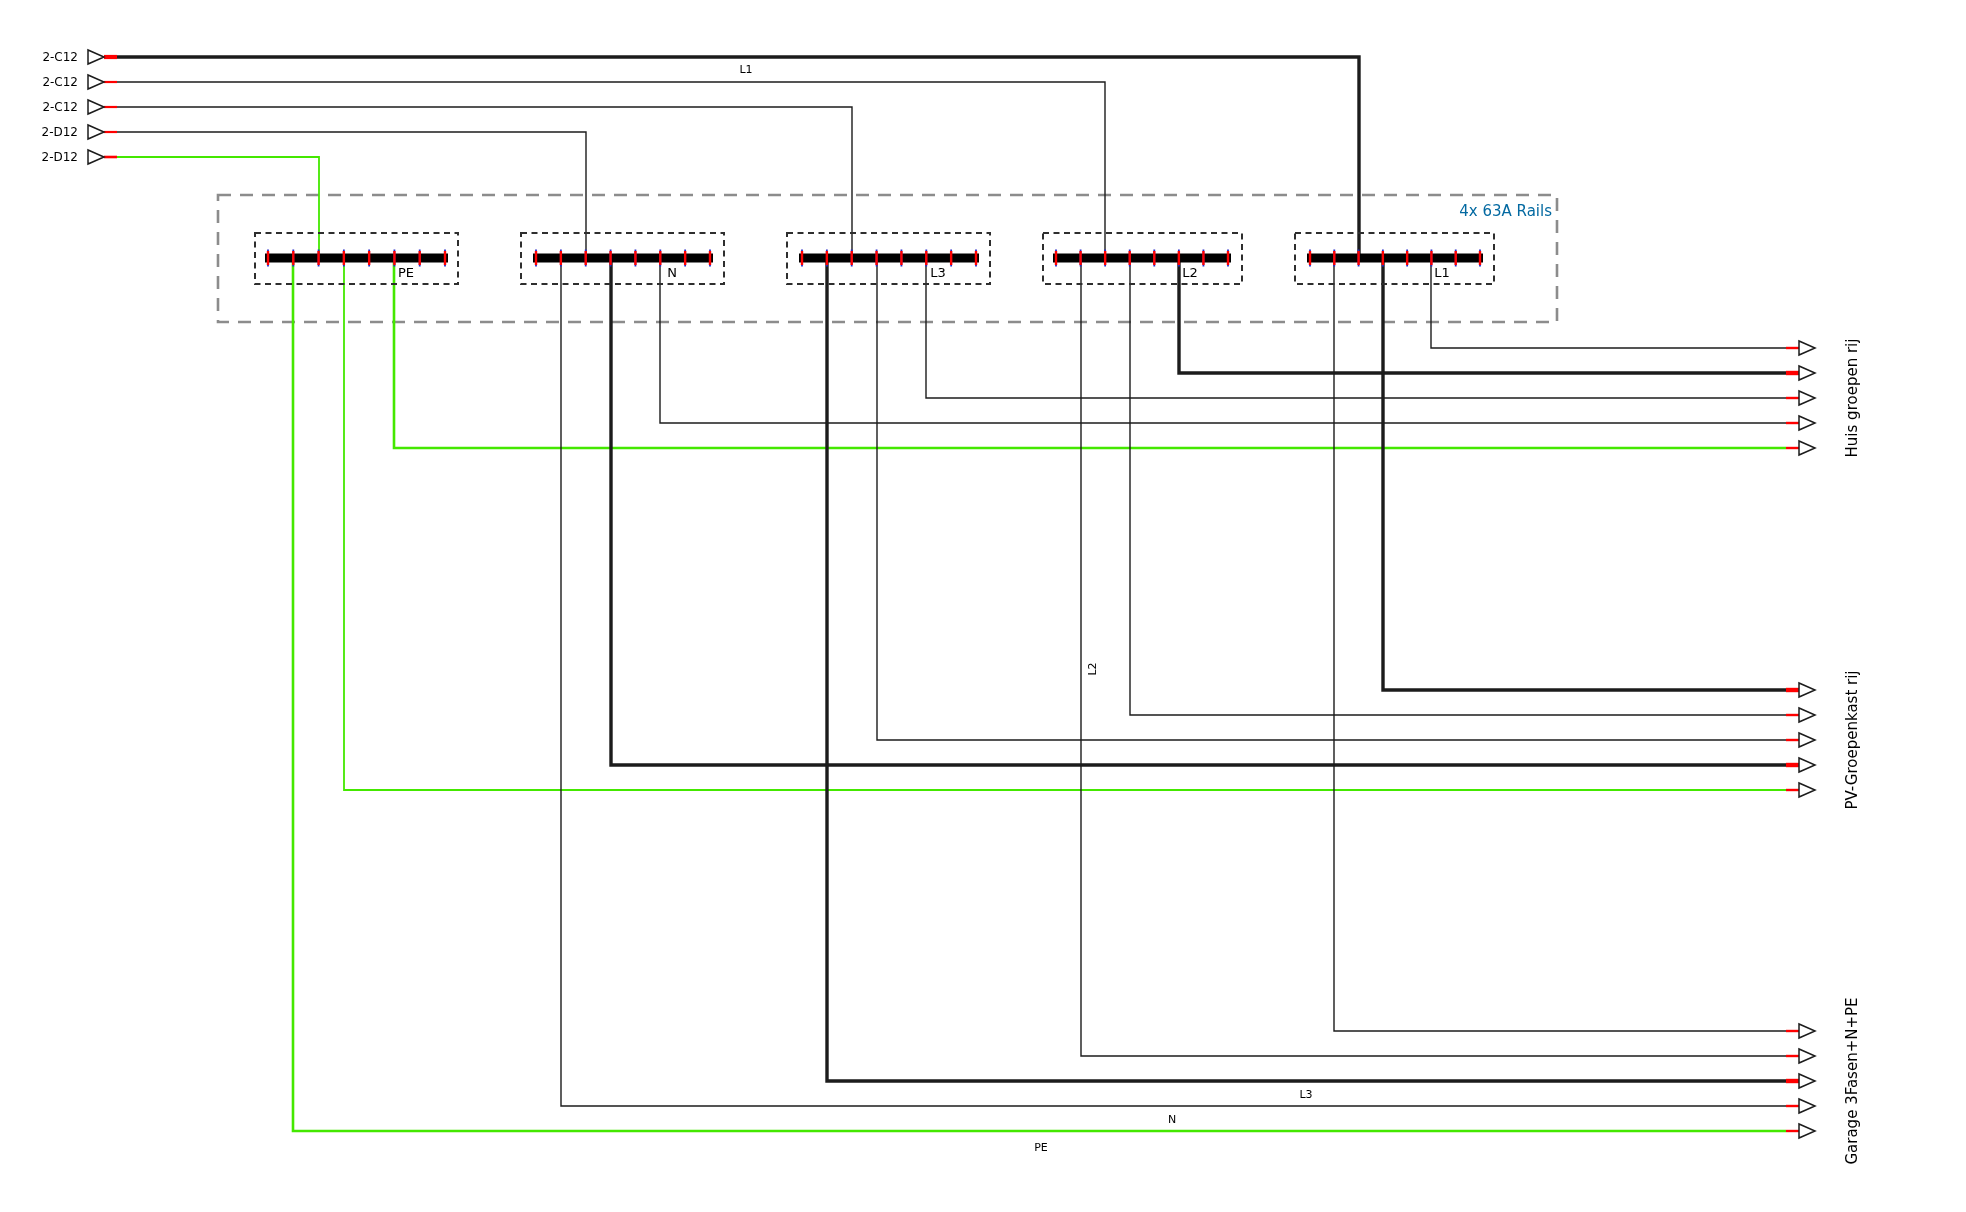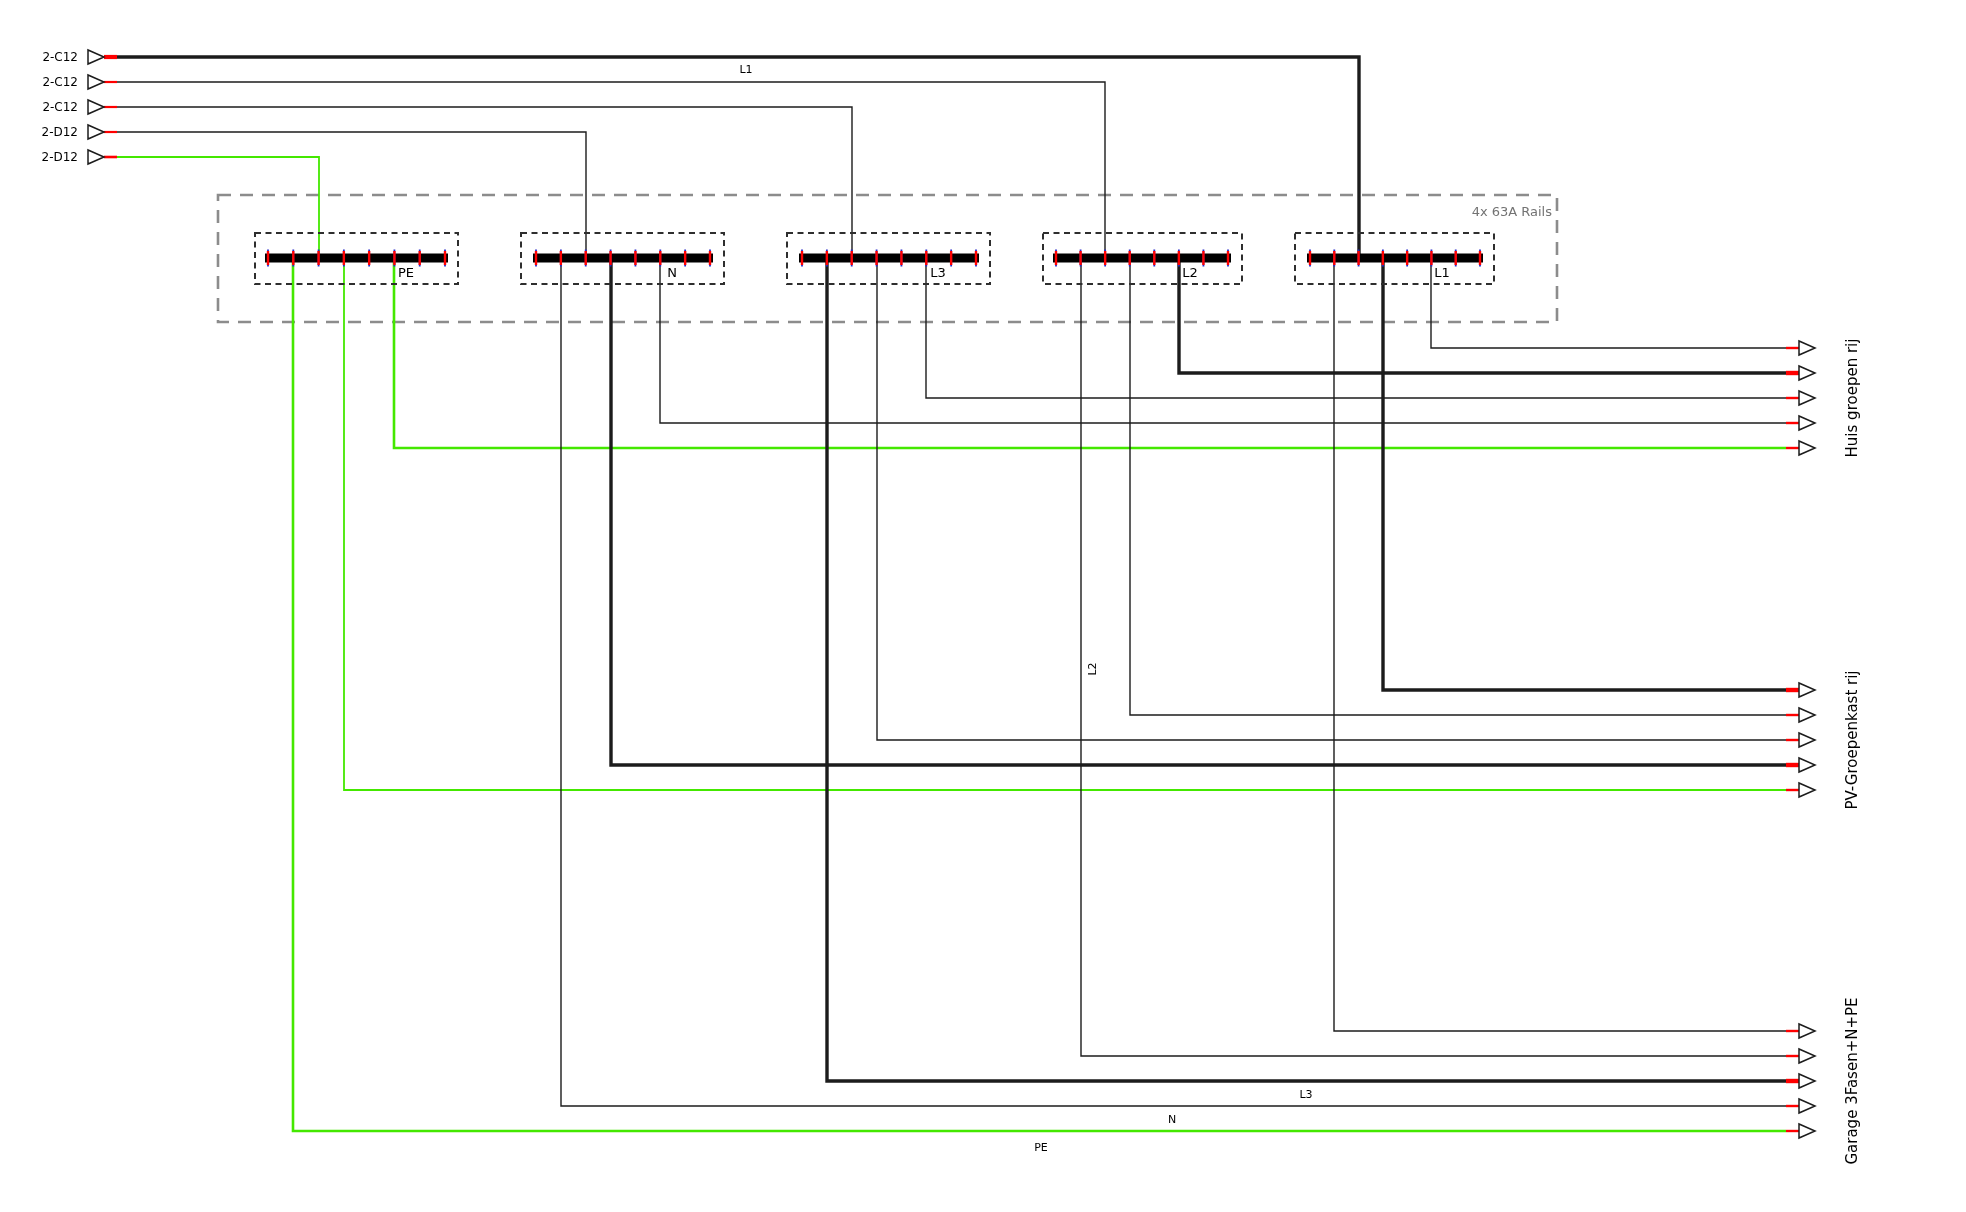--- a/index.html
+++ b/index.html
@@ -1,21 +1,21 @@
 <!DOCTYPE html>
 <html><head>
 <meta charset="utf-8">
 <style>
   html,body{margin:0;padding:0;background:#ffffff;}
   .stage{position:relative;width:1966px;height:1212px;background:#ffffff;overflow:hidden;
          font-family:"DejaVu Sans","Liberation Sans",sans-serif;}
   .stage svg{position:absolute;left:0;top:0;}
   .vlabel{position:absolute;font-size:15px;color:#000;white-space:nowrap;
           transform:translate(-50%,-50%) rotate(-90deg);}
-  .rails-label{position:absolute;font-size:13px;color:#737373;white-space:nowrap;
+  .rails-label{position:absolute;font-size:15px;color:#0369a1;white-space:nowrap;
           transform:translate(-100%,-50%);}
 </style>
 </head>
 <body>
 
 <div class="stage">
   <svg id="diagram" width="1966" height="1212" viewBox="0 0 1966 1212">
       <rect x="218" y="195" width="1339" height="127" fill="none" stroke="#8c8c8c" stroke-width="2.6" stroke-dasharray="13 9"></rect>
       <path d="M 293 258 V 1131 H 1786" fill="none" stroke="#44e800" stroke-width="2.6"></path>
       <text x="1041" y="1151" font-size="11" fill="#000000" text-anchor="middle" font-family="&quot;DejaVu Sans&quot;,&quot;Liberation Sans&quot;,sans-serif">PE</text>

